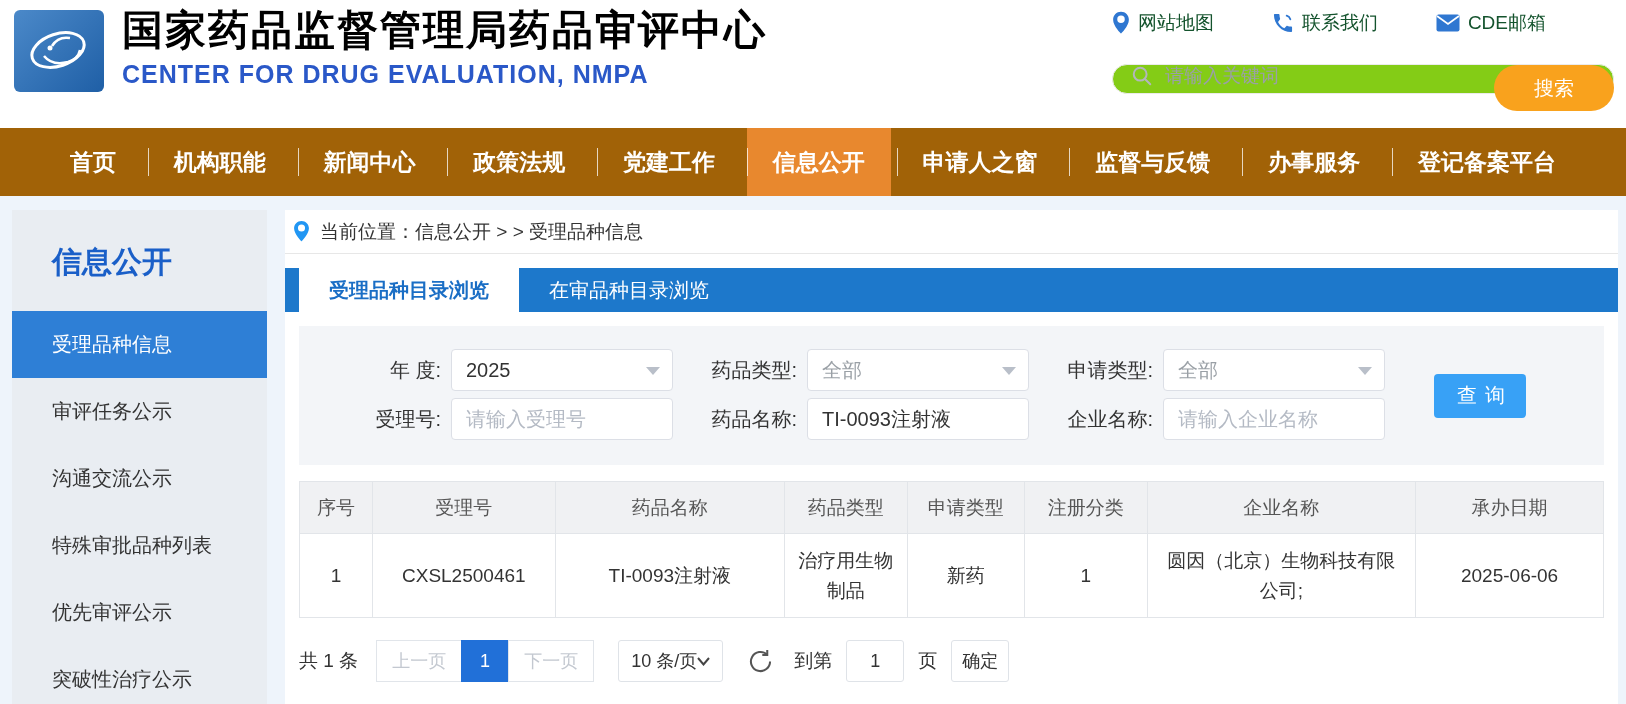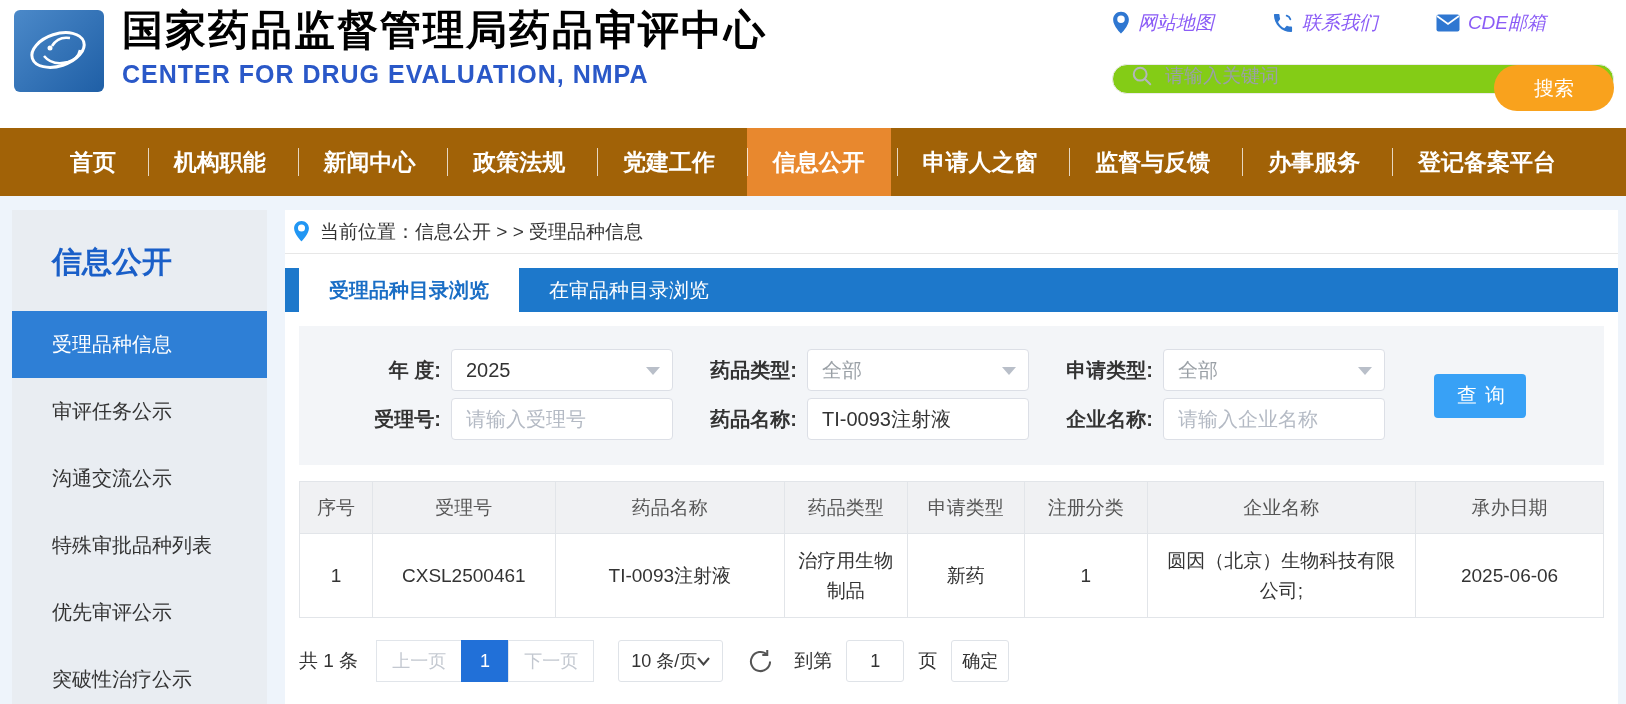--- a/index.html
+++ b/index.html
@@ -7,21 +7,21 @@
               font-family:"Liberation Sans","DejaVu Sans",sans-serif; }
 
   
   .header { position:relative; height:128px; background:#fff; }
   .logo { position:absolute; left:14px; top:10px; width:90px; height:82px;
           border-radius:6px; background:linear-gradient(135deg,#4b89c9 0%,#1f5fa6 100%); }
   .title-block { position:absolute; left:122px; top:2px; }
   .title-cn { font-size:41px; font-weight:bold; color:#000; letter-spacing:2px; line-height:56px; }
   .title-en { font-size:25px; font-weight:bold; color:#2a58c8; letter-spacing:1px; margin-top:2px; }
   .quick-links { position:absolute; top:10px; right:80px; display:flex; gap:58px; }
-  .qlink { display:flex; align-items:center; gap:8px; font-size:19px; color:#8b5cf6; cursor:pointer;font-style:italic; }
+  .qlink { display:flex; align-items:center; gap:8px; font-size:19px; color:#14532d; cursor:pointer; }
   .search-bar { position:absolute; top:64px; right:12px; width:502px; height:30px;
                 background:#84cc16; border:1px solid #ebebeb; border-radius:23px;
                 display:flex; align-items:flex-start; }
   .search-bar svg { margin-left:18px; }
   .search-input { flex:1; border:none; outline:none; background:transparent;
                   font-size:19px; color:#555; padding:0 10px 0 12px; }
   .search-input::placeholder { color:#9aa0a6; }
   .search-btn { width:120px; height:46px; margin-right:-1px; border:none; border-radius:23px;
                 background:#f9a21d; color:#fff; font-size:20px; cursor:pointer; }
 
@@ -45,21 +45,21 @@
   .breadcrumb { height:53px; display:flex; align-items:center; gap:10px; padding-left:8px;
                 border-bottom:1px solid #e7e7e7; font-size:19px; color:#333; }
 
   .tabs { margin-top:14px; height:53px; background:#1d78cb; display:flex; padding-left:14px; }
   .tab { display:flex; align-items:center; padding:0 30px; font-size:20px; color:#fff; cursor:pointer; }
   .tab.active { background:#fff; color:#1a6ec5; font-weight:bold; }
 
   
   .filter-panel { position:relative; margin:14px 14px 0 14px; background:#f3f5f8; padding:16px 0 18px 46px; }
   .filter-row { display:flex; align-items:center; margin:7px 0; }
-  .f-label { width:96px; text-align:right; font-size:20px; color:#333; flex:none;font-weight:bold; }
+  .f-label { width:96px; text-align:right; font-size:20px; color:#333; flex:none; }
   .f-box { position:relative; width:222px; height:42px; margin-left:10px; background:#fff;
            border:1px solid #dcdfe6; border-radius:4px; display:flex; align-items:center;
            padding:0 14px; font-size:20px; color:#333; cursor:pointer; }
   .f-box.muted { color:#9aa0a6; }
   .caret { position:absolute; right:12px; top:17px; width:0; height:0;
            border-left:7px solid transparent; border-right:7px solid transparent;
            border-top:8px solid #b9bfc9; }
   .f-input { width:222px; height:42px; margin-left:10px; background:#fff; border:1px solid #dcdfe6;
              border-radius:4px; padding:0 14px; font-size:20px; color:#333; outline:none; }
   .f-input::placeholder { color:#b4bac4; }

